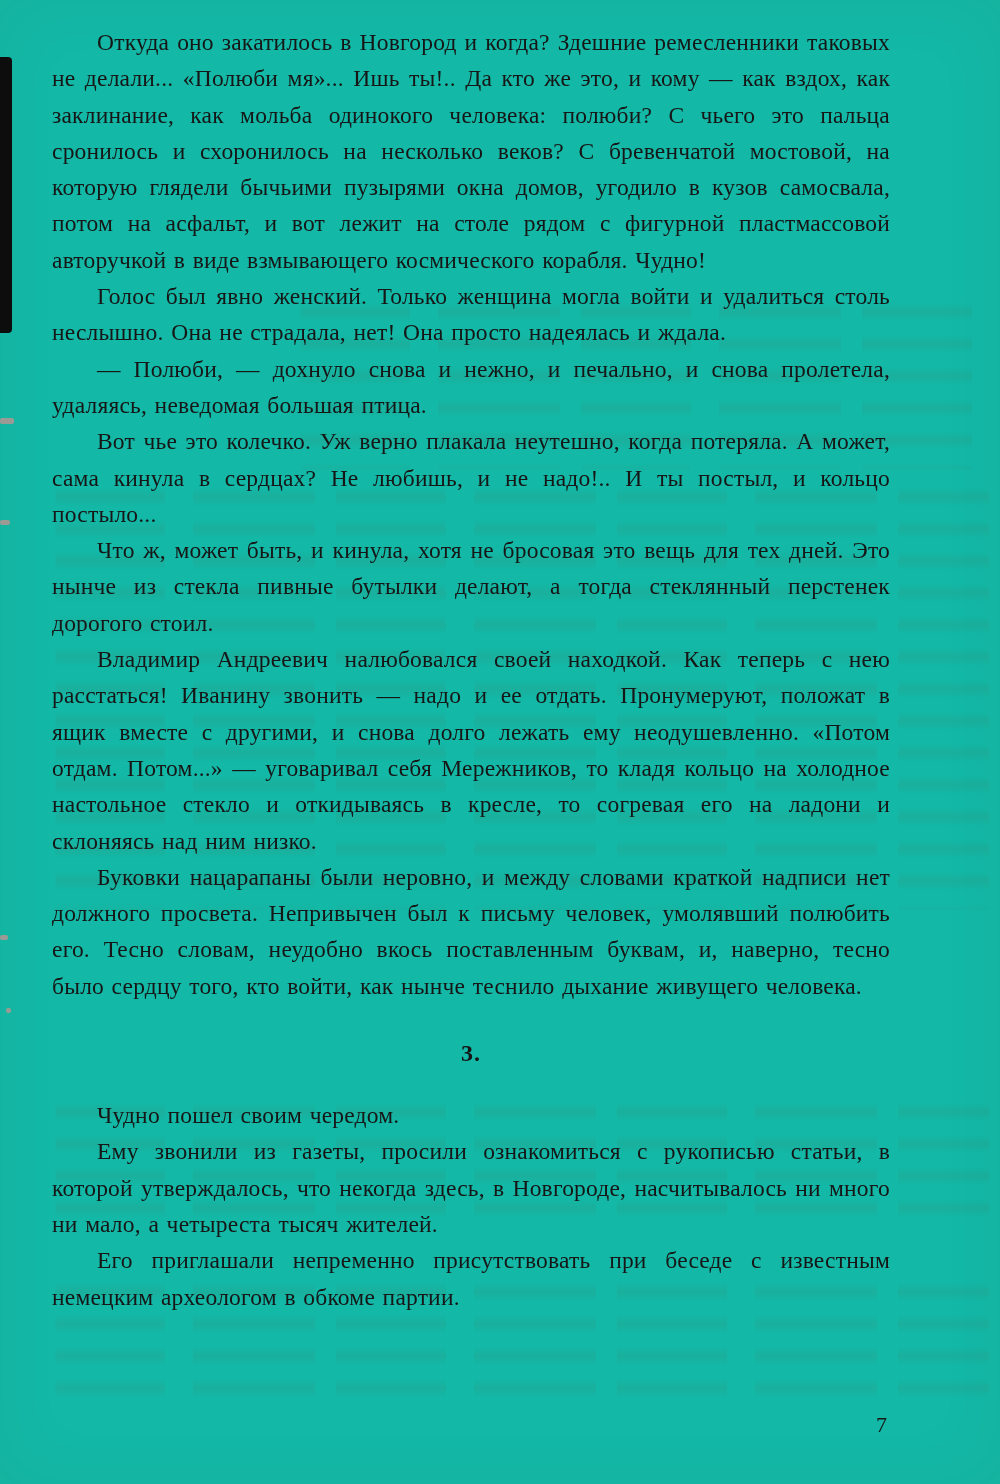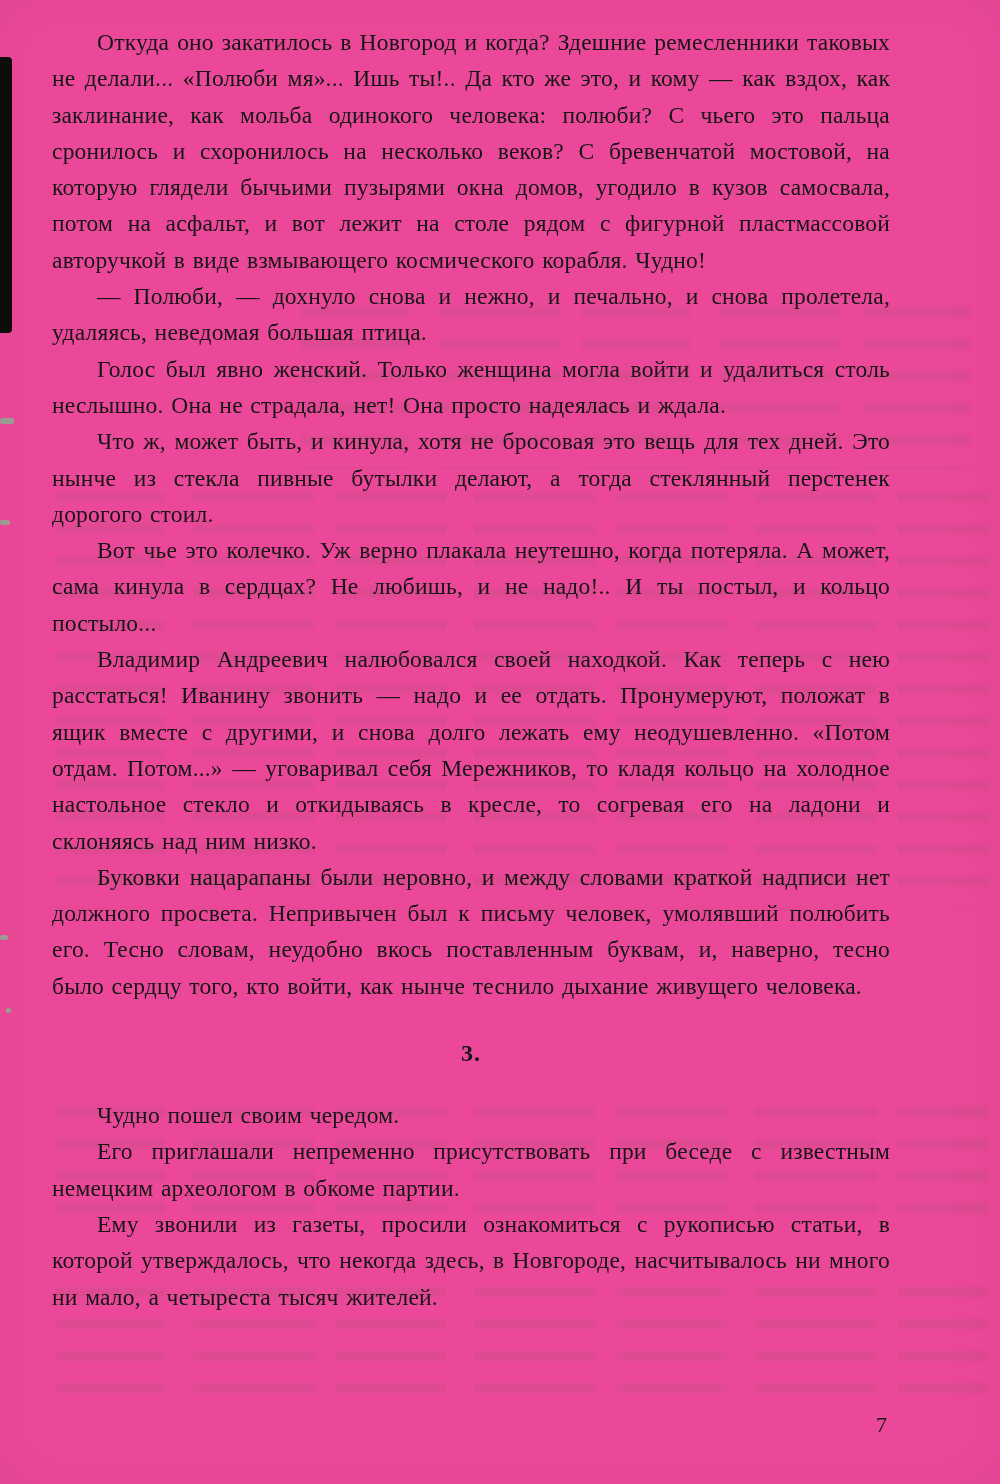--- a/index.html
+++ b/index.html
@@ -6,21 +6,21 @@
   html, body {
     margin: 0;
     padding: 0;
     background: #e9e8e4;
   }
   .page {
     position: relative;
     width: 1000px;
     height: 1484px;
     margin: 0 auto;
-    background: #ec4899;
+    background: #14b8a6;
     box-shadow: inset 0 0 70px rgba(60,55,40,0.05);
     overflow: hidden;
     font-family: "Liberation Serif", "DejaVu Serif", serif;
     color: #161616;
   }
 
   
   .text-area {
     position: absolute;
     left: 52px;
@@ -117,32 +117,32 @@
   <div class="tick tick-4"></div>
 
   <div class="ghost ghost-1"></div>
   <div class="ghost ghost-2"></div>
   <div class="ghost ghost-3"></div>
   <div class="ghost ghost-4"></div>
 
   <div class="text-area">
     <div>
         <p class="para">Откуда оно закатилось в Новгород и когда? Здешние ремесленники таковых не делали... «Полюби мя»... Ишь ты!.. Да кто же это, и кому — как вздох, как заклинание, как мольба одинокого человека: полюби? С чьего это пальца сронилось и схоронилось на несколько веков? С бревенчатой мостовой, на которую глядели бычьими пузырями окна домов, угодило в кузов самосвала, потом на асфальт, и вот лежит на столе рядом с фигурной пластмассовой авторучкой в виде взмывающего космического корабля. Чудно!</p>
+        <p class="para">Голос был явно женский. Только женщина могла войти и удалиться столь неслышно. Она не страдала, нет! Она просто надеялась и ждала.</p>
         <p class="para">— Полюби, — дохнуло снова и нежно, и печально, и снова пролетела, удаляясь, неведомая большая птица.</p>
-        <p class="para">Голос был явно женский. Только женщина могла войти и удалиться столь неслышно. Она не страдала, нет! Она просто надеялась и ждала.</p>
+        <p class="para">Вот чье это колечко. Уж верно плакала неутешно, когда потеряла. А может, сама кинула в сердцах? Не любишь, и не надо!.. И ты постыл, и кольцо постыло...</p>
         <p class="para">Что ж, может быть, и кинула, хотя не бросовая это вещь для тех дней. Это нынче из стекла пивные бутылки делают, а тогда стеклянный перстенек дорогого стоил.</p>
-        <p class="para">Вот чье это колечко. Уж верно плакала неутешно, когда потеряла. А может, сама кинула в сердцах? Не любишь, и не надо!.. И ты постыл, и кольцо постыло...</p>
         <p class="para">Владимир Андреевич налюбовался своей находкой. Как теперь с нею расстаться! Иванину звонить — надо и ее отдать. Пронумеруют, положат в ящик вместе с другими, и снова долго лежать ему неодушевленно. «Потом отдам. Потом...» — уговаривал себя Мережников, то кладя кольцо на холодное настольное стекло и откидываясь в кресле, то согревая его на ладони и склоняясь над ним низко.</p>
         <p class="para">Буковки нацарапаны были неровно, и между словами краткой надписи нет должного просвета. Непривычен был к письму человек, умолявший полюбить его. Тесно словам, неудобно вкось поставленным буквам, и, наверно, тесно было сердцу того, кто войти, как нынче теснило дыхание живущего человека.</p>
       </div>
 
     <div class="heading">3.</div>
 
     <div>
         <p class="para">Чудно пошел своим чередом.</p>
+        <p class="para">Ему звонили из газеты, просили ознакомиться с рукописью статьи, в которой утверждалось, что некогда здесь, в Новгороде, насчитывалось ни много ни мало, а четыреста тысяч жителей.</p>
         <p class="para">Его приглашали непременно присутствовать при беседе с известным немецким археологом в обкоме партии.</p>
-        <p class="para">Ему звонили из газеты, просили ознакомиться с рукописью статьи, в которой утверждалось, что некогда здесь, в Новгороде, насчитывалось ни много ни мало, а четыреста тысяч жителей.</p>
       </div>
   </div>
 
   <div class="page-number">7</div>
 
 </div>
 
 </body></html>

